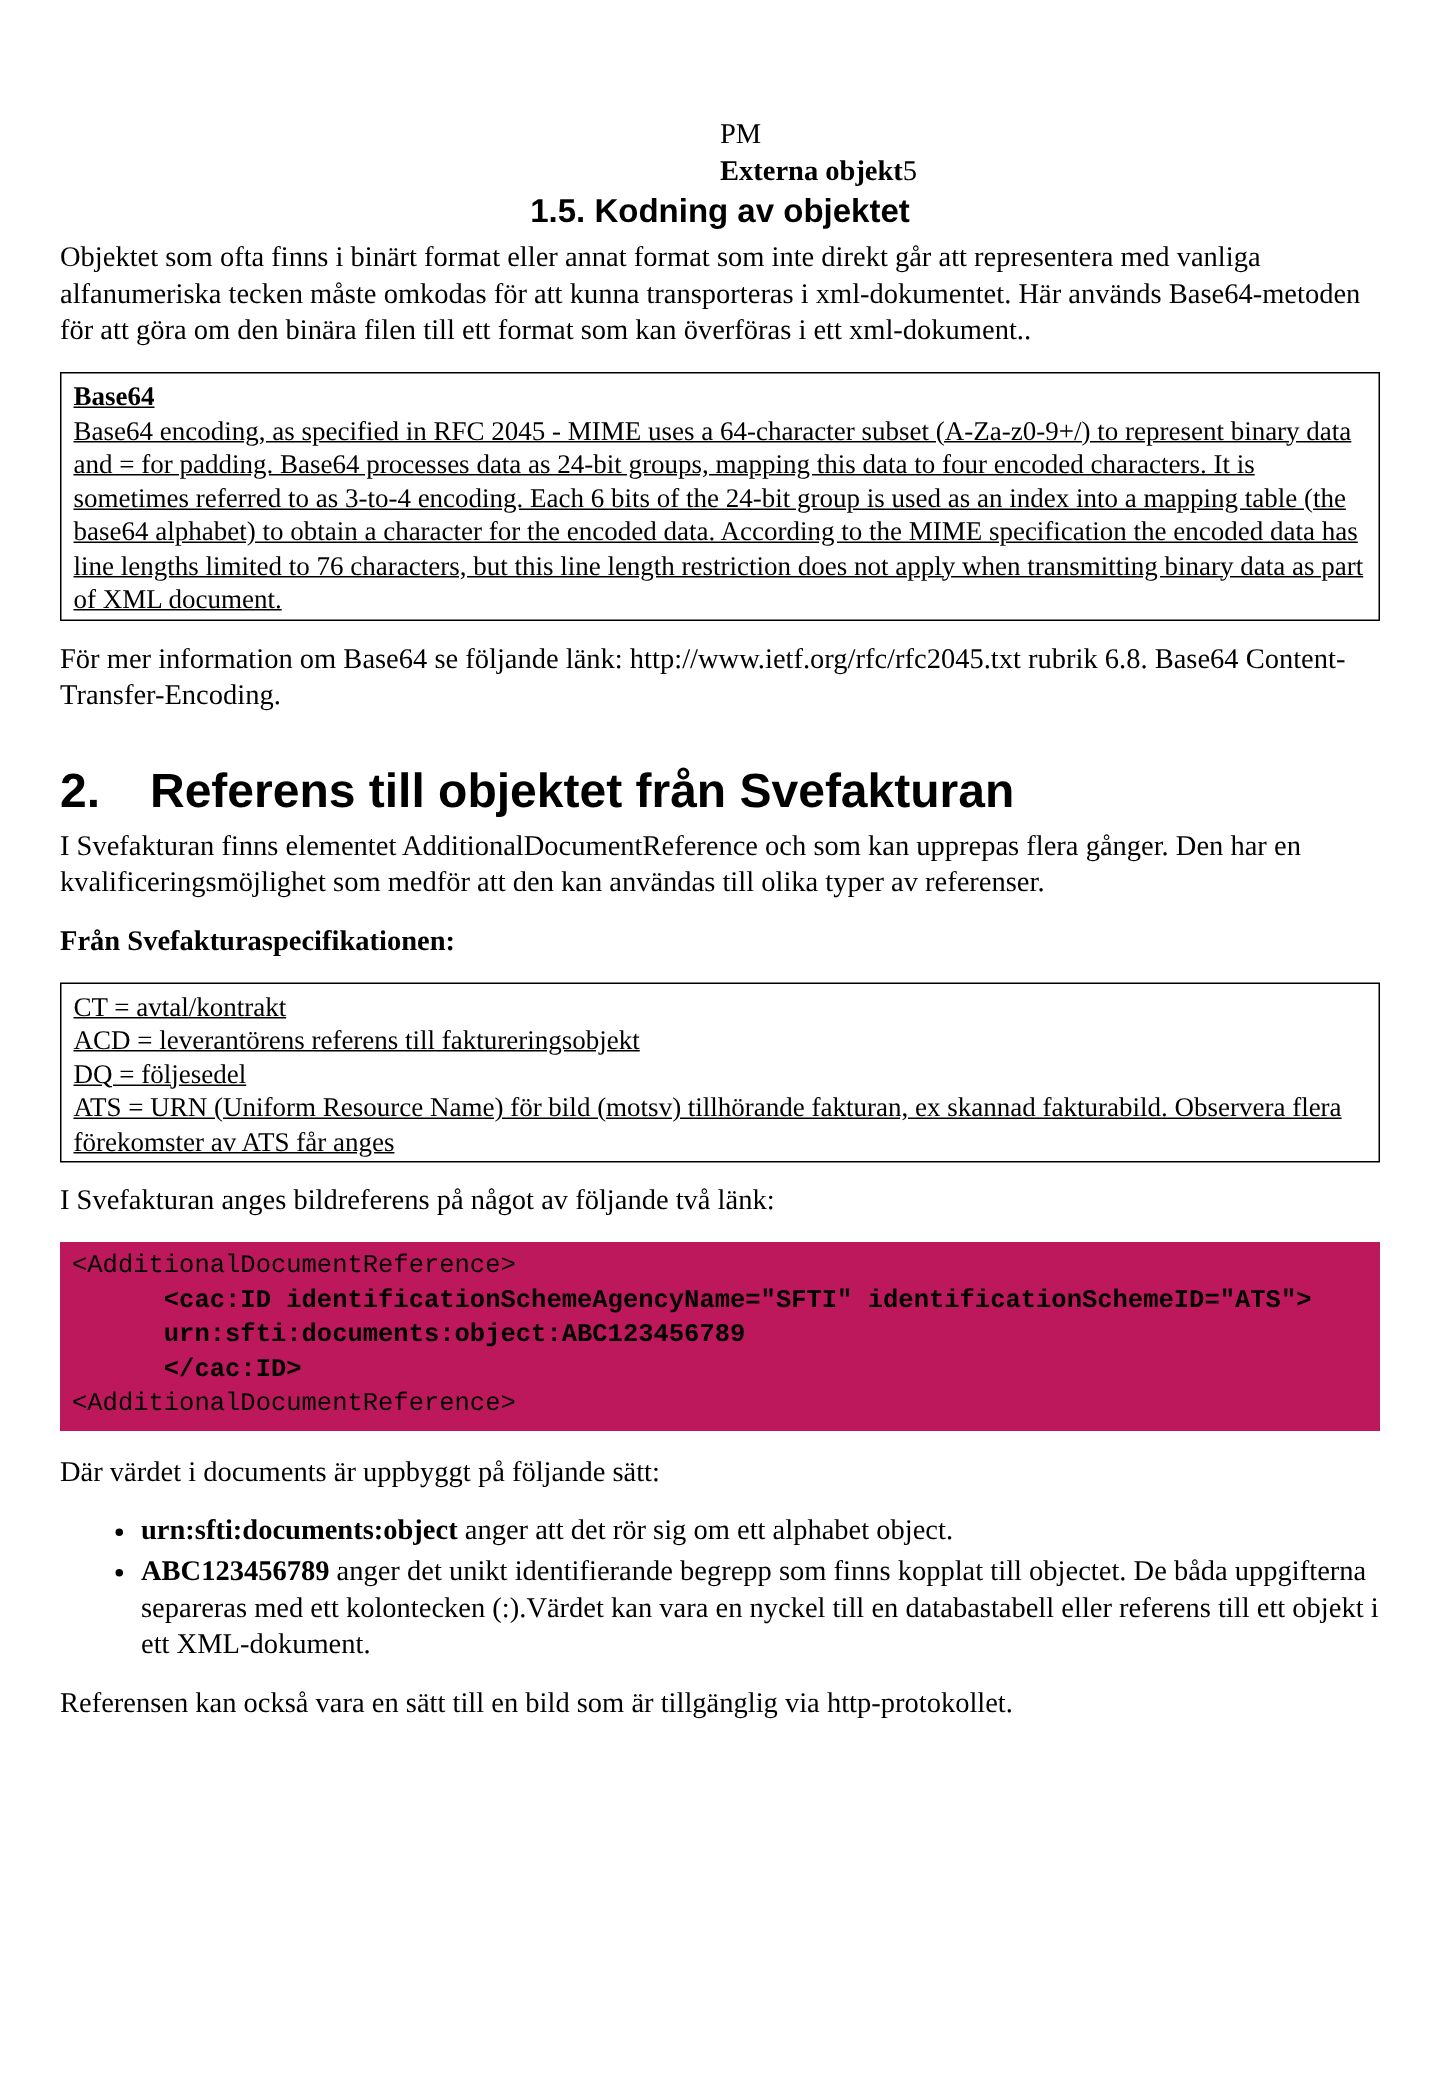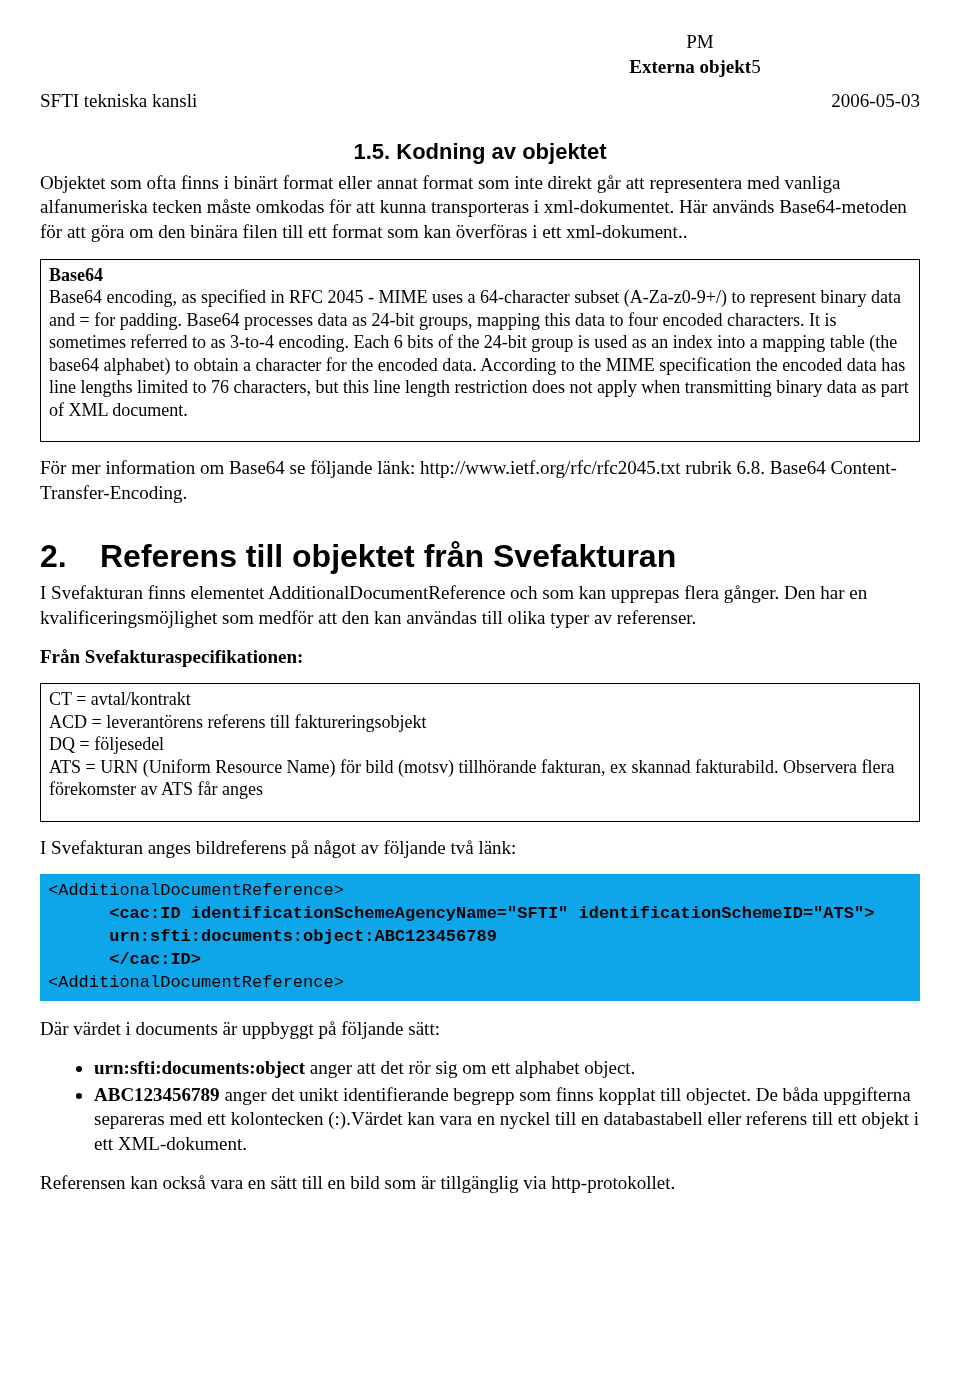--- a/index.html
+++ b/index.html
@@ -7,26 +7,27 @@
     font-size: 19px;
     line-height: 1.3;
     color: #000;
     background: #fff;
     margin: 0;
     padding: 30px 40px 40px 40px;
     width: 960px;
     box-sizing: border-box;
   }
   .header-center {
-    text-align: center;
+    text-align: left;
     margin-left: 440px;
+    margin-top: 48px;
   }
   .header-title-line {
     display: flex;
-    justify-content: center;
+    justify-content: flex-start;
     align-items: flex-end;
   }
   .header-title-left {
     margin-left: 440px;
   }
   .page-number {
     margin-right: 10px;
   }
   .header-meta {
     display: flex;
@@ -55,37 +56,38 @@
   }
   .main-heading .num {
     display: inline-block;
     width: 60px;
   }
   p {
     margin: 0 0 14px 0;
   }
   .box {
     border: 1px solid #000;
-    padding: 4px 8px 20px 8px;
+    padding: 4px 8px 2px 8px;
     margin: 8px 0 14px 0;
     font-size: 18px;
     line-height: 1.25;
+    text-decoration: underline;
   }
   .box-title {
     font-weight: bold;
     margin: 0;
   }
   .box-body {
     margin: 0;
   }
   .bold {
     font-weight: bold;
   }
   .code-block {
-    background: #0ea5e9;
+    background: #be185d;
     font-family: "Courier New", Courier, monospace;
     font-size: 17px;
     padding: 6px 8px;
     margin: 12px 0 16px 0;
     white-space: pre;
     line-height: 1.35;
   }
   .code-block .b {
     font-weight: bold;
   }
@@ -102,24 +104,20 @@
   }
 </style>
 </head>
 <body>
 
 <div>
   <div class="header-center">PM</div>
   <div class="header-title-line">
     <div class="header-title-left bold">Externa objekt</div>
     <div class="page-number">5</div>
-  </div>
-  <div class="header-meta">
-    <div class="header-meta-left">SFTI tekniska kansli</div>
-    <div class="header-meta-right">2006-05-03</div>
   </div>
 </div>
 
 <h3 class="section-number">1.5. Kodning av objektet</h3>
 <p>Objektet som ofta finns i binärt format eller annat format som inte direkt går att representera med vanliga alfanumeriska tecken måste omkodas för att kunna transporteras i xml-dokumentet. Här används Base64-metoden för att göra om den binära filen till ett format som kan överföras i ett xml-dokument..</p>
 
 <div class="box">
   <p class="box-title">Base64</p>
   <p class="box-body">Base64 encoding, as specified in RFC 2045 - MIME uses a 64-character subset (A-Za-z0-9+/) to represent binary data and = for padding. Base64 processes data as 24-bit groups, mapping this data to four encoded characters. It is sometimes referred to as 3-to-4 encoding. Each 6 bits of the 24-bit group is used as an index into a mapping table (the base64 alphabet) to obtain a character for the encoded data. According to the MIME specification the encoded data has line lengths limited to 76 characters, but this line length restriction does not apply when transmitting binary data as part of XML document.</p>
 </div>

